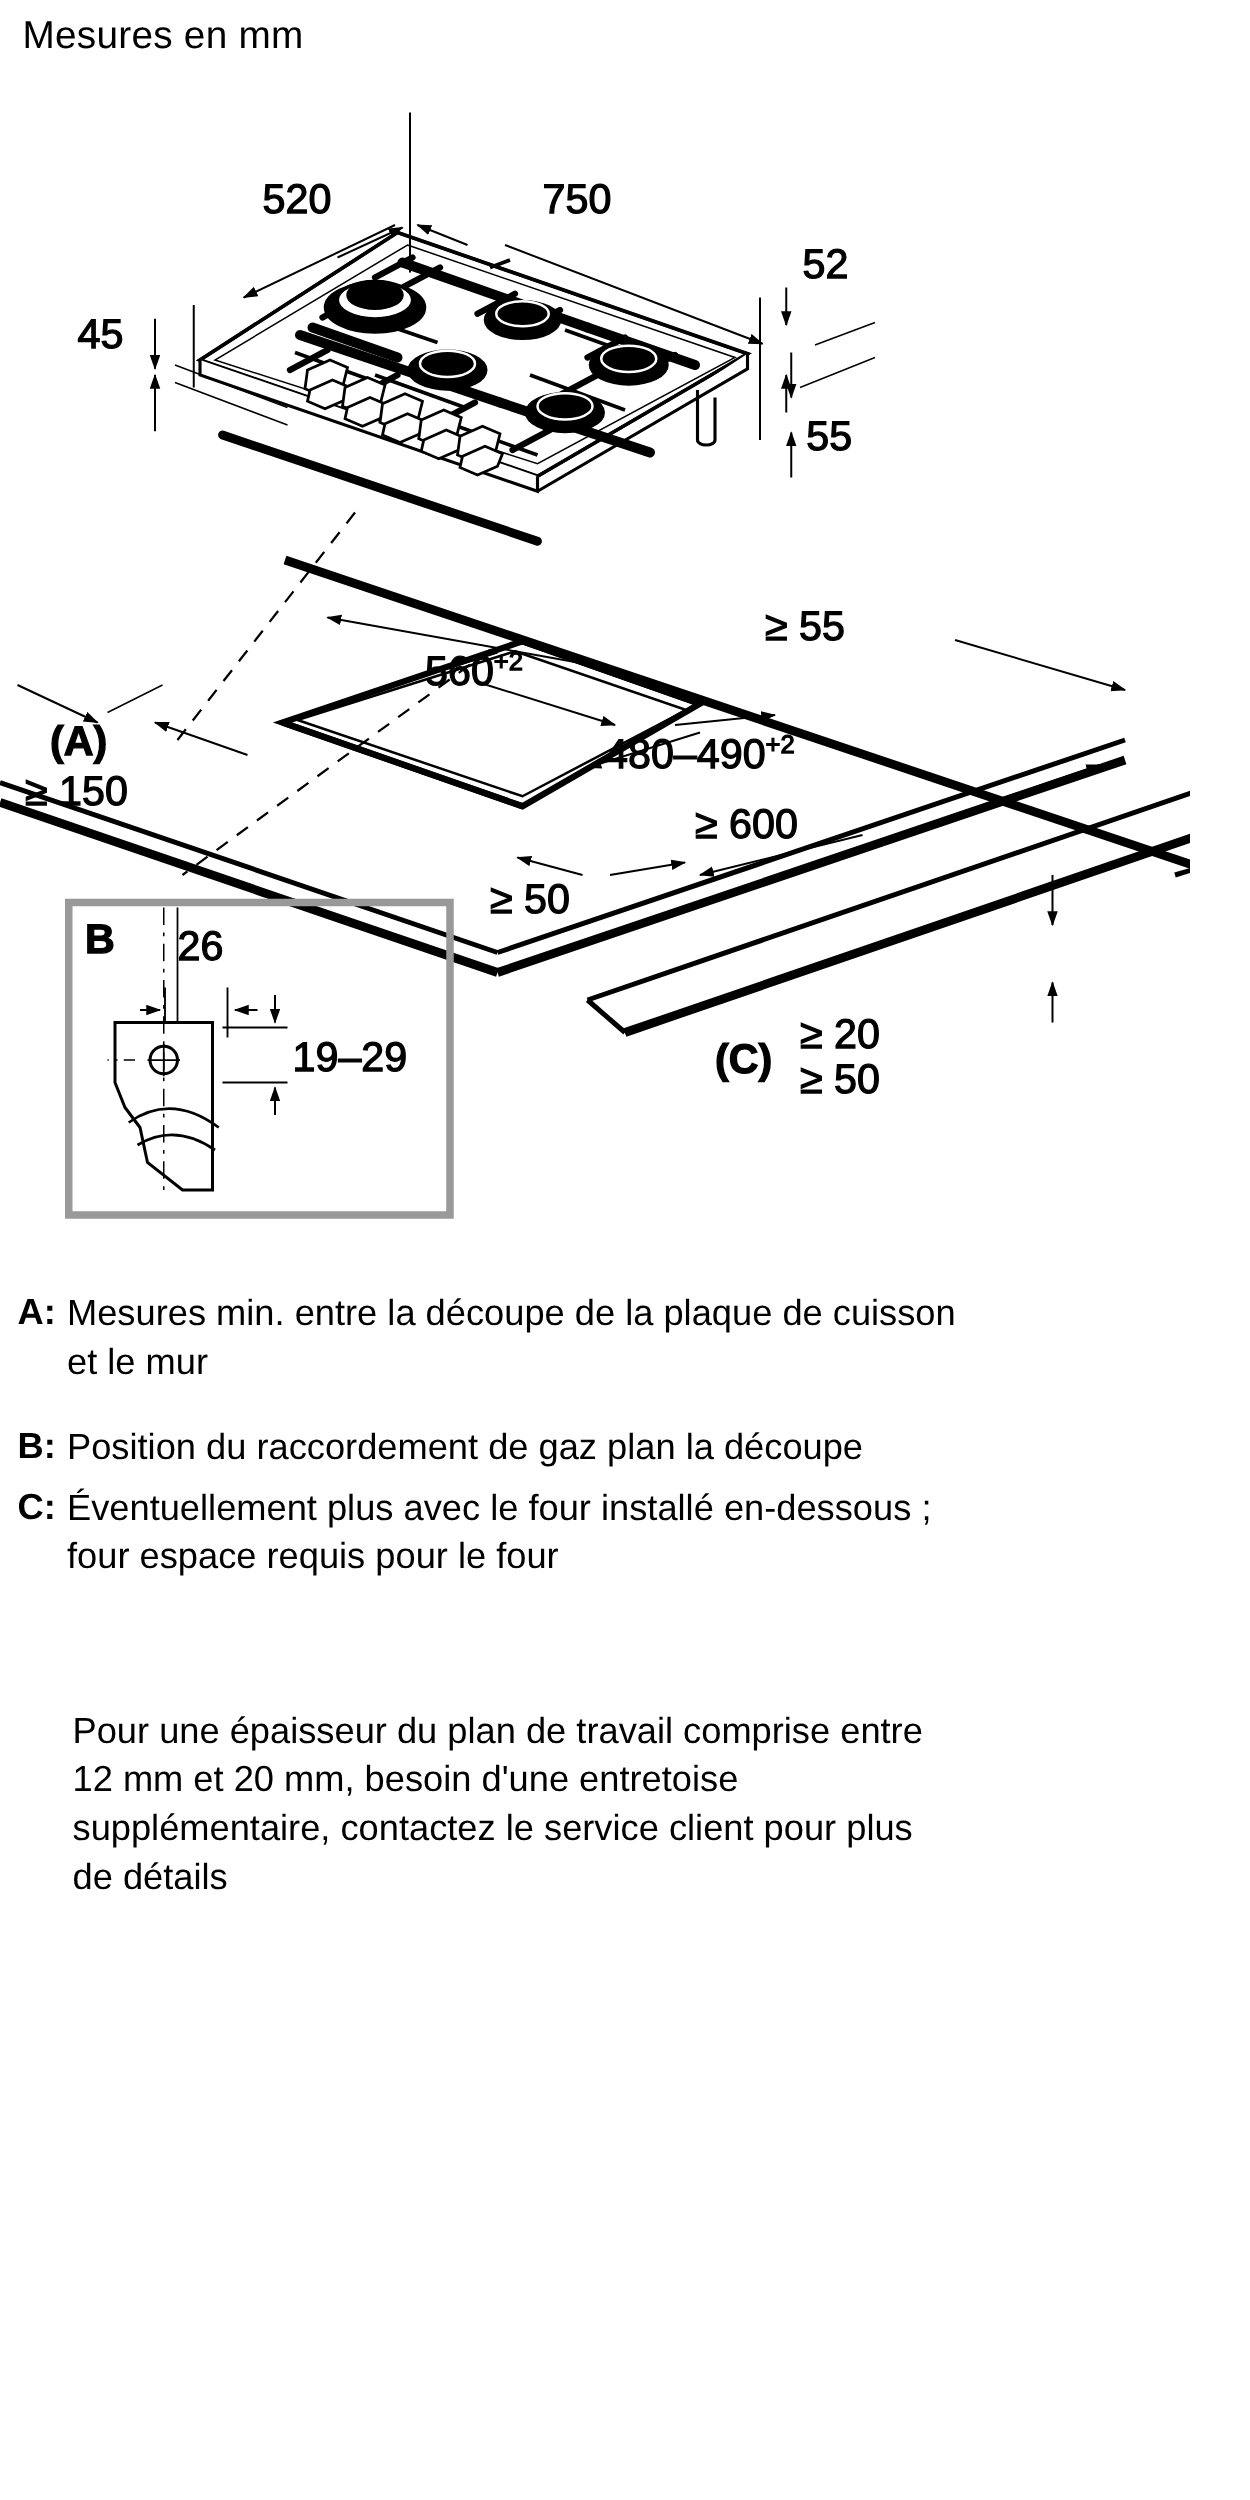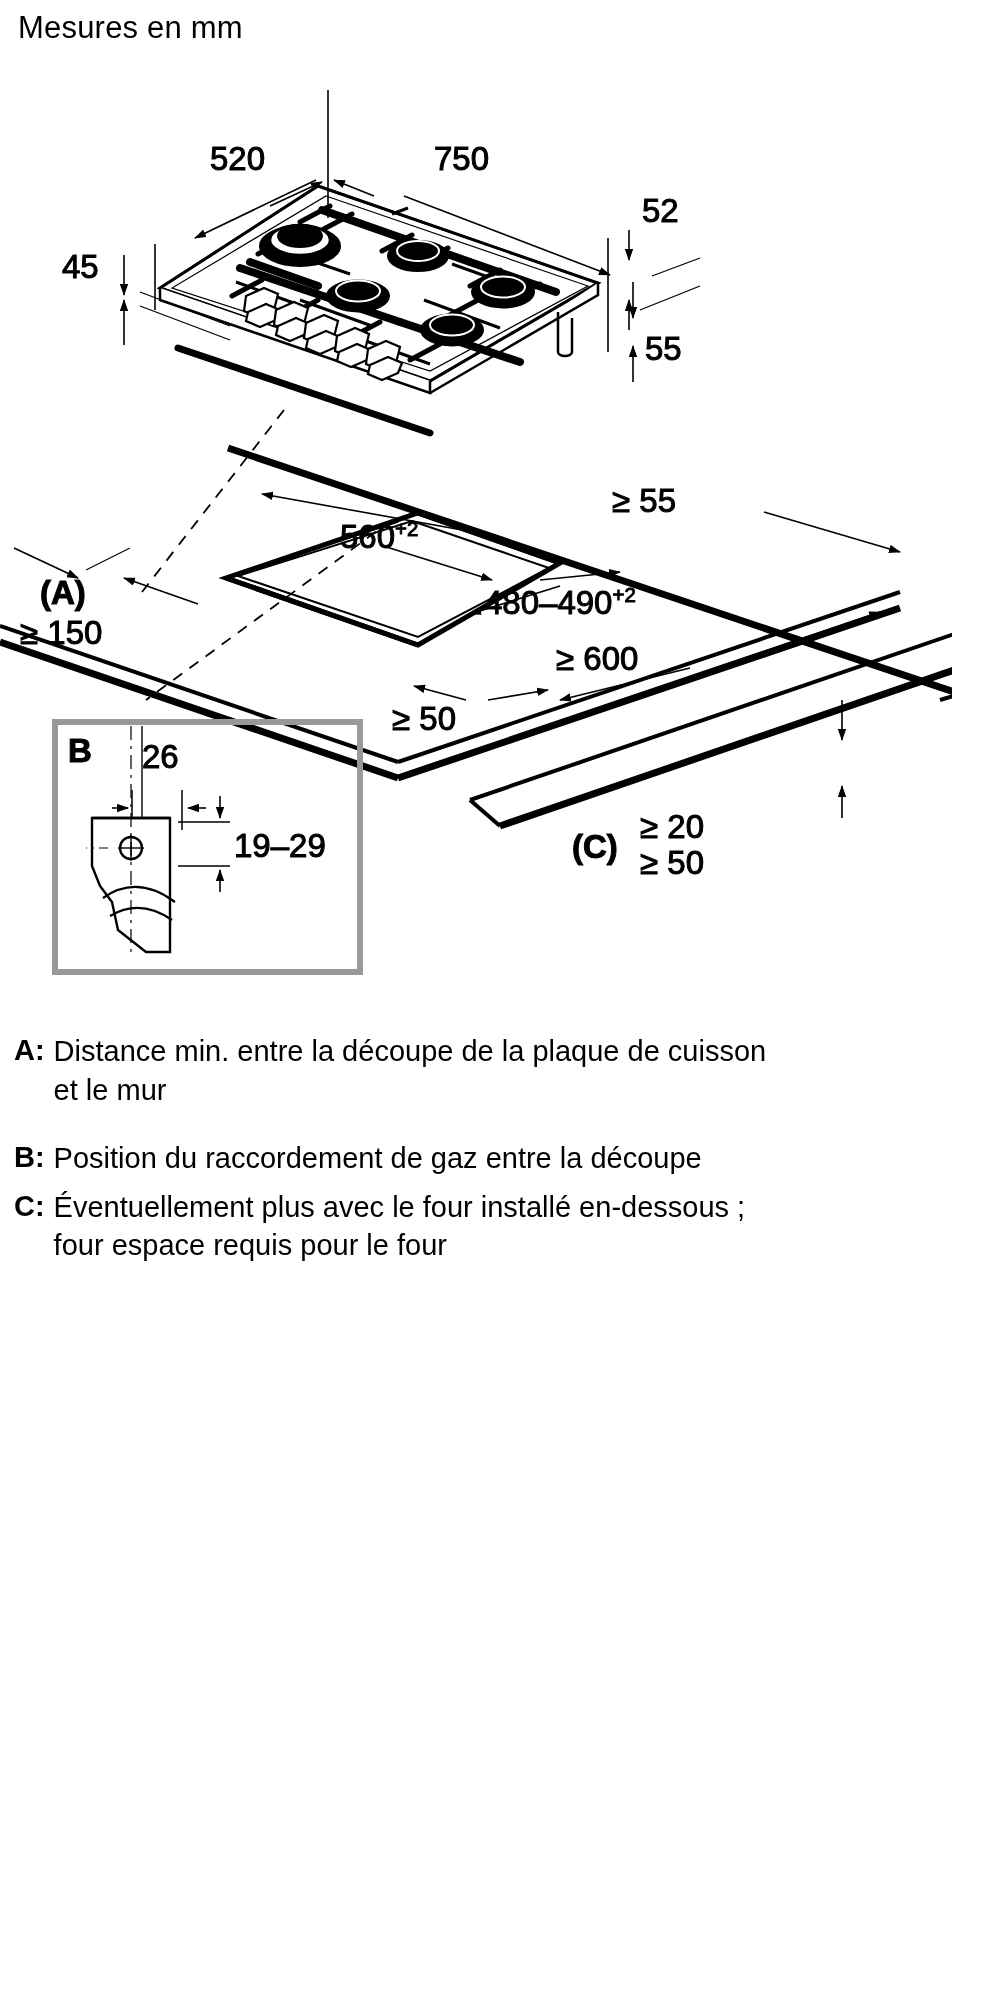--- a/index.html
+++ b/index.html
@@ -259,27 +259,28 @@
         <path d="M220 892 L220 870" stroke-width="1.6" marker-end="url(#ah)"></path>
         <text class="dimtxt" x="234" y="857">19–29</text>
       </g>
 
     </g>
   </svg>
 
   <div class="notes">
     <div class="note">
       <span class="k">A:</span>
-      <span class="v">Distance min. entre la découpe de la plaque de cuisson et le mur</span>
+      <span class="v">Mesures min. entre la découpe de la plaque de cuisson et le mur</span>
     </div>
     <div style="height:20px"></div>
     <div class="note">
       <span class="k">B:</span>
-      <span class="v">Position du raccordement de gaz entre la découpe</span>
+      <span class="v">Position du raccordement de gaz plan la découpe</span>
     </div>
     <div class="note">
       <span class="k">C:</span>
       <span class="v">Éventuellement plus avec le four installé en-dessous ; four espace requis pour le four</span>
     </div>
   </div>
 
+  <div class="foot">Pour une épaisseur du plan de travail comprise entre 12 mm et 20 mm, besoin d'une entretoise supplémentaire, contactez le service client pour plus de détails</div>
 
 </div>
 
 </body></html>

